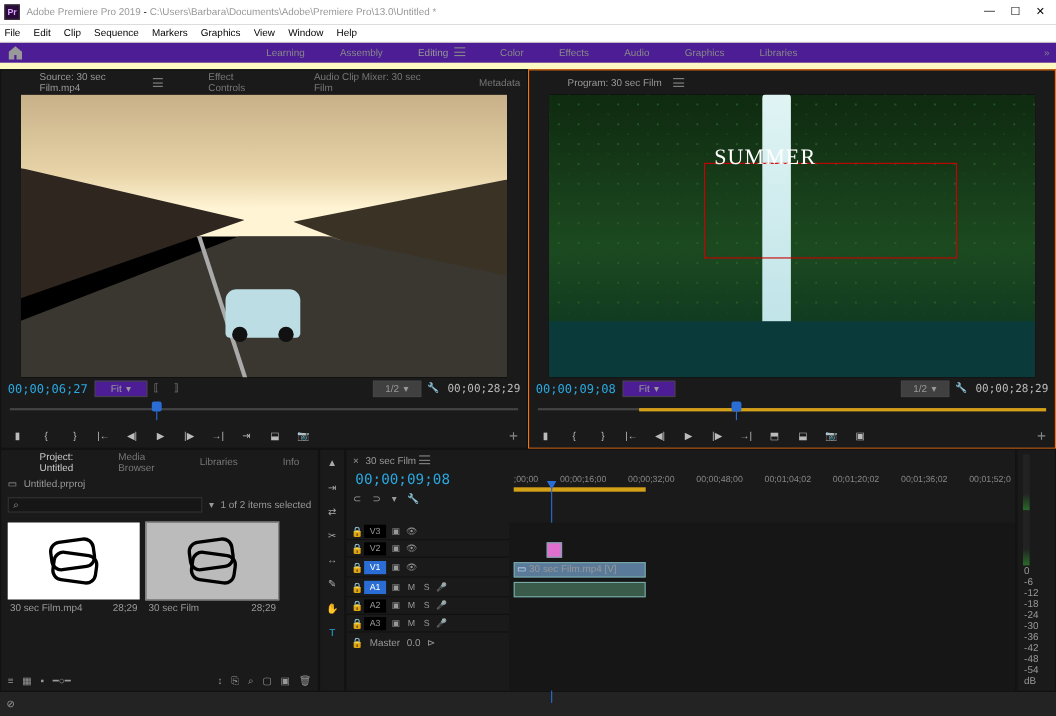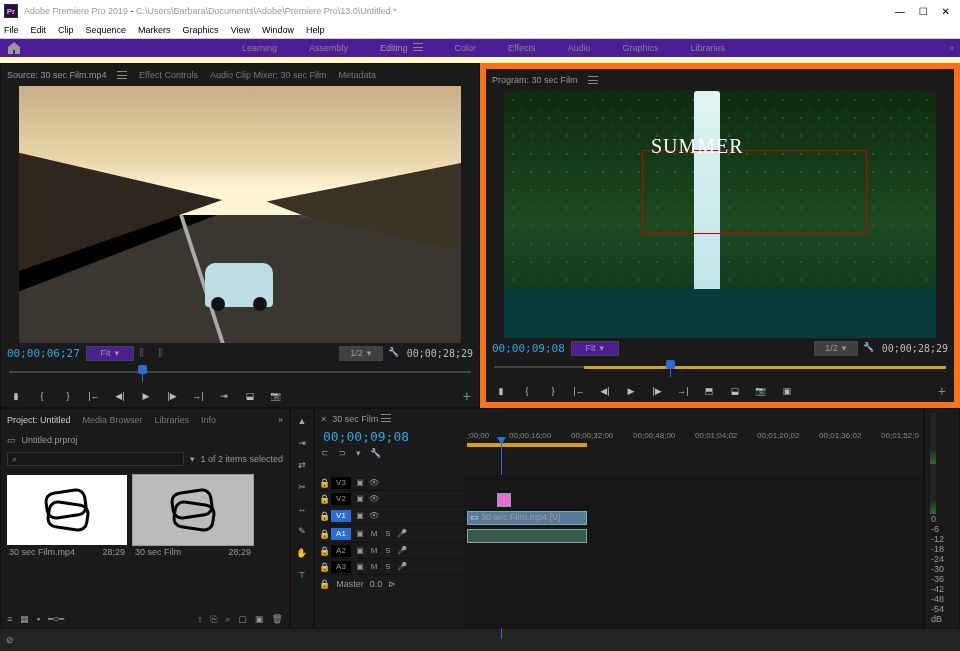--- a/index.html
+++ b/index.html
@@ -13,23 +13,23 @@
 .menubar span{color:#000;cursor:default;}
 .workspacebar{height:24px;background:#4c1d95;display:flex;align-items:center;padding:0 6px;border-bottom:6px solid #fef9c3;}
 .workspacebar .home{width:16px;height:16px;color:#888;}
 .workspaces{flex:1;display:flex;justify-content:center;gap:24px;}
 .workspaces .ws{color:#888;cursor:default;padding:0 4px;}
 .workspaces .ws.active{color:#3ea0ff;}
 .ws-overflow{color:#888;margin-left:4px;}
 .main{display:flex;height:345px;}
 .panel{background:#1a1a1a;border:1px solid #111;display:flex;flex-direction:column;}
 .sourcepanel{width:480px;}
-.programpanel{width:480px;border:6px solid #f97316;}
+.programpanel{width:480px;border:1px solid #f97316;}
 .paneltabs{height:22px;display:flex;align-items:center;padding:0 6px;gap:12px;}
-.paneltabs .tab{color:#777;cursor:default;display:flex;align-items:center;gap:4px;}
+.paneltabs .tab{color:#777;cursor:default;display:flex;align-items:center;gap:4px;margin-left:29px;}
 .paneltabs .tab.active{color:#ccc;}
 .monitor{flex:1;background:#000;margin:0 18px;position:relative;display:flex;align-items:center;justify-content:center;overflow:hidden;}
 .car-bg{width:100%;height:100%;position:relative;}
 .sky{position:absolute;top:0;left:0;right:0;height:50%;background:linear-gradient(180deg,#c8b088 0%,#e8d4a8 56%,#fff4d4 80%);}
 .sun{position:absolute;top:46%;left:60%;width:60px;height:60px;background:radial-gradient(circle,#fff8d0 0%,rgba(255,248,208,0.5) 40%,transparent 70%);}
 .road{position:absolute;bottom:0;left:0;right:0;height:50%;background:#3a3630;clip-path:polygon(0 100%,100% 100%,100% 28%,62% 0,45% 0,0 60%);}
 .roadline{position:absolute;bottom:0;left:41%;width:4px;height:50%;background:#aaa;transform:skewX(18deg);}
 .hill-l{position:absolute;top:26%;left:0;width:46%;height:46%;background:#2e261f;clip-path:polygon(0 0,100% 40%,0 100%);}
 .hill-r{position:absolute;top:30%;right:0;width:44%;height:44%;background:#3a3225;clip-path:polygon(100% 0,0 34%,100% 100%);}
 .car{position:absolute;bottom:36px;left:42%;width:68px;height:44px;background:#bcdde4;border-radius:10px 10px 4px 4px;}

